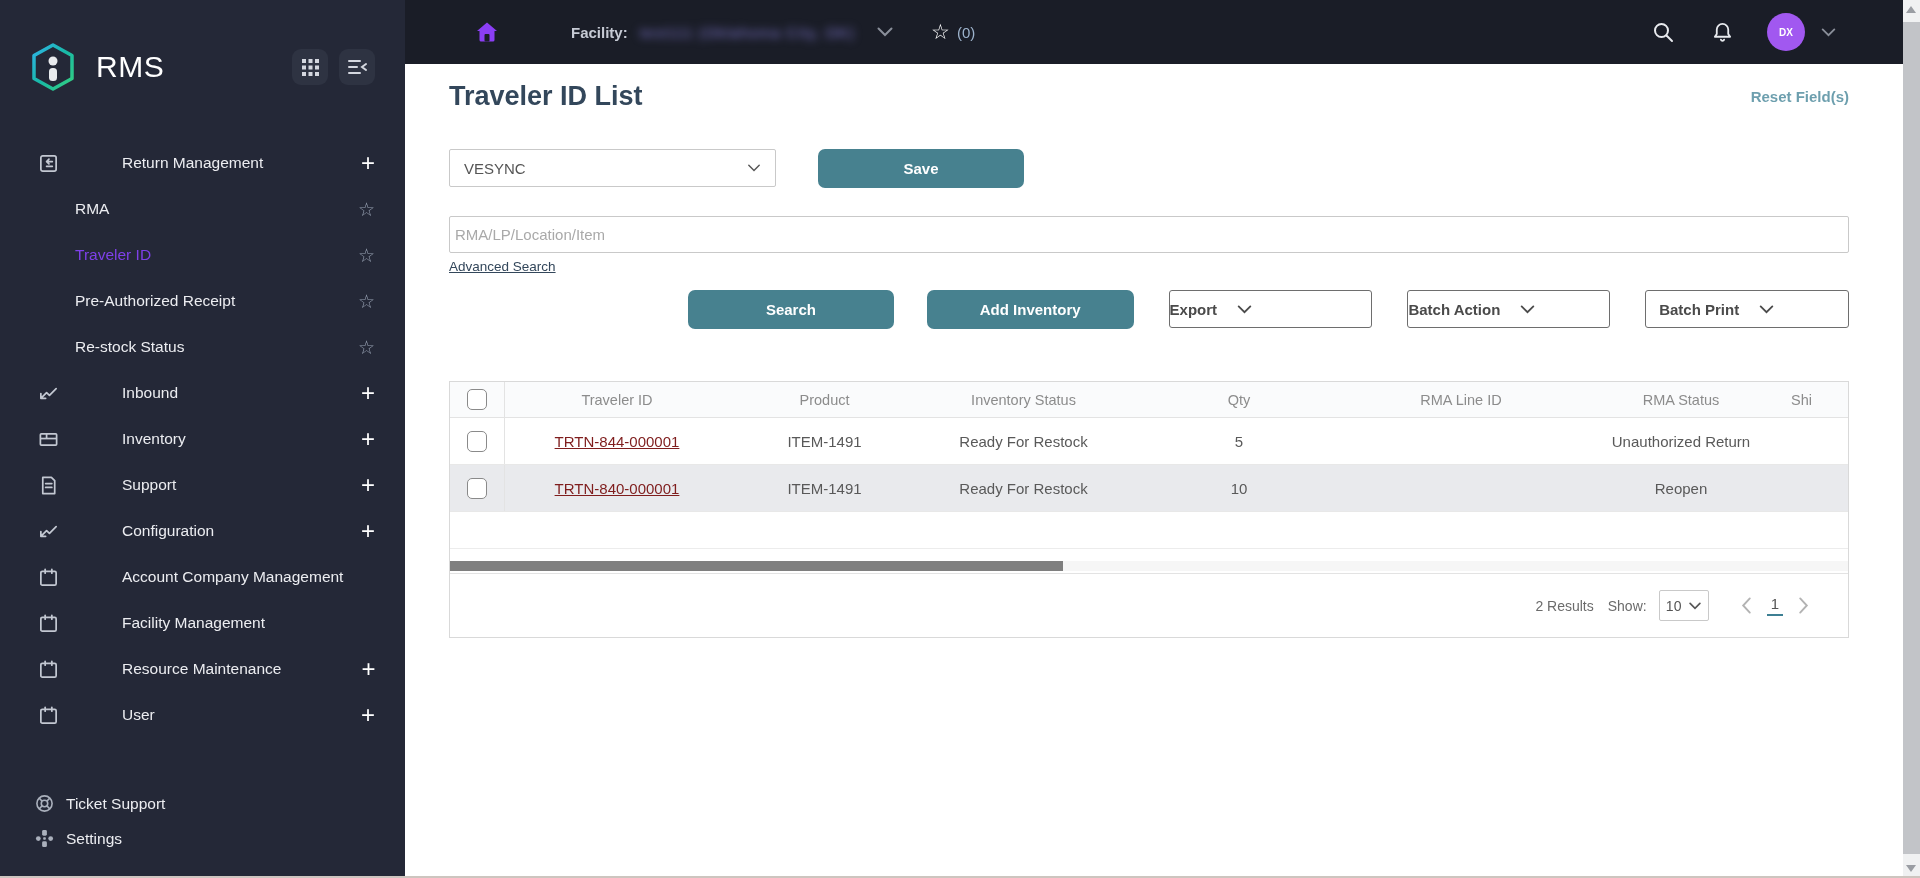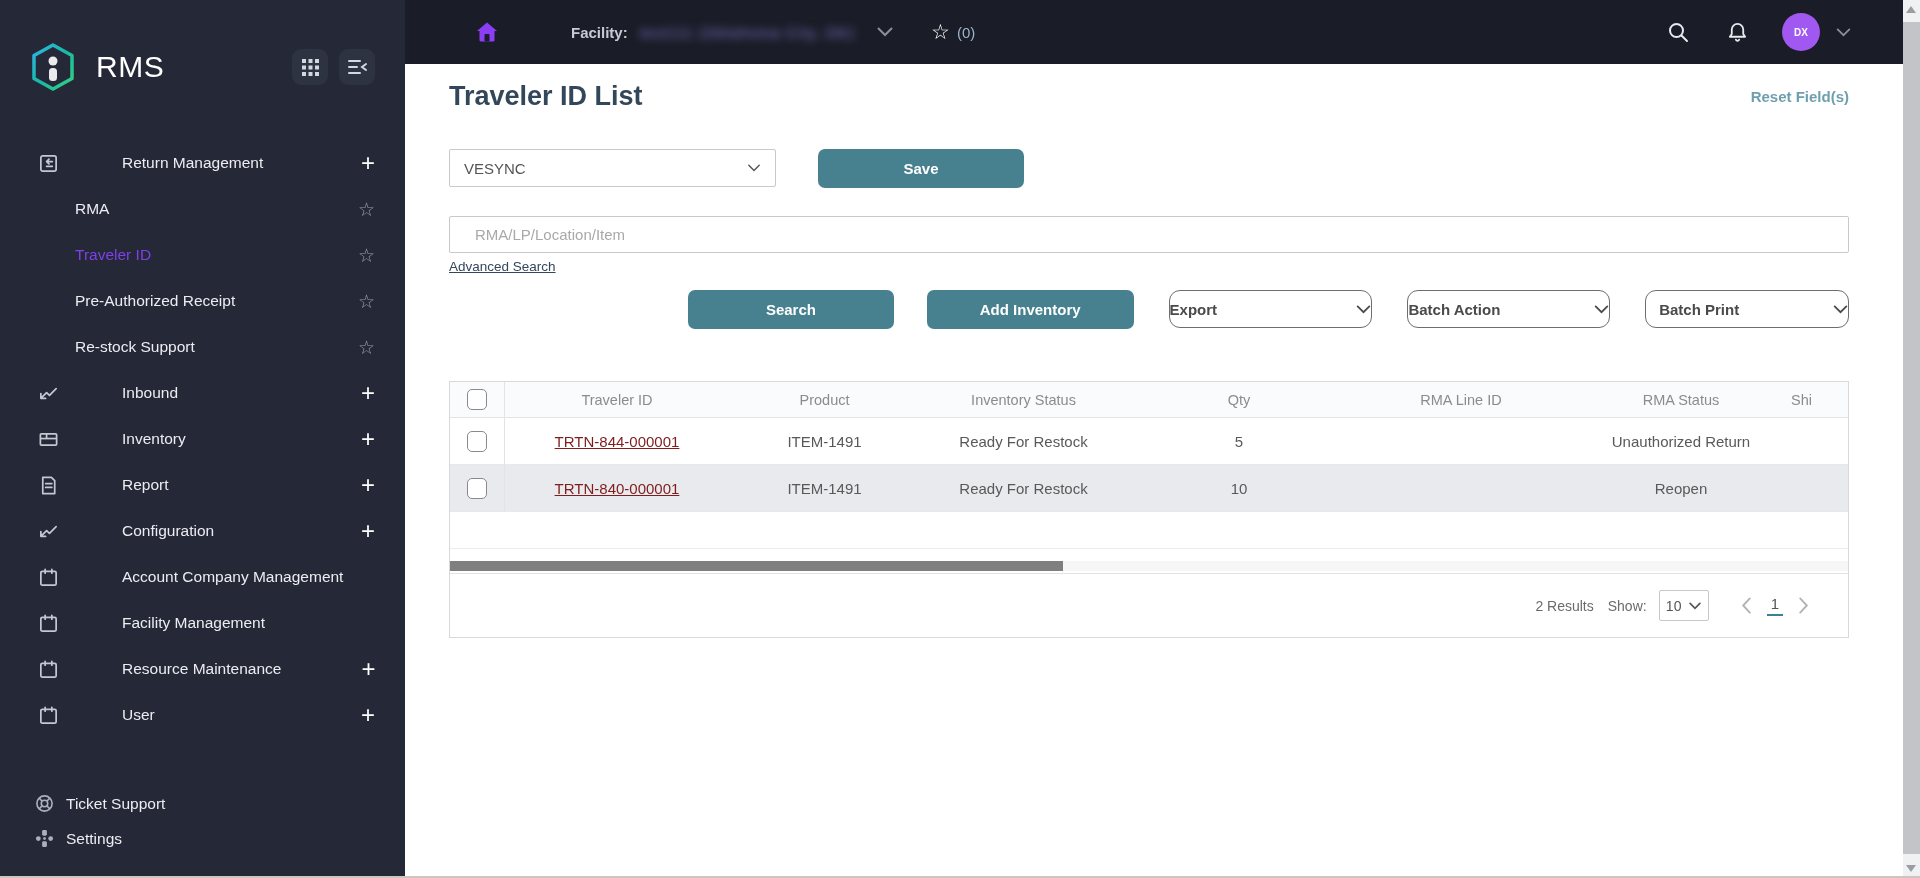--- a/index.html
+++ b/index.html
@@ -21,21 +21,21 @@
   .nav-item .grow { flex:1; }
   .nav-item.active { color:#7e40e8; }
   .plus { color:#fff; font-size:24px; font-weight:300; line-height:20px; }
   .star { color:#97a1b2; font-size:19px; line-height:19px; }
   .sb-footer { margin-top:auto; padding:0 0 20px 34px; }
   .foot-item { height:35px; display:flex; align-items:center; font-size:15.5px; color:#ecedf1; cursor:pointer; }
   .foot-item .ic { width:20px; height:20px; margin-right:12px; color:#aab0bc; display:flex; align-items:center; justify-content:center; }
 
   
   .main { flex:1; display:flex; flex-direction:column; width:1498px; }
-  .topbar { height:64px; background:#1a1d27; display:flex; align-items:center; padding:0 52px 0 70px; flex-shrink:0; }
+  .topbar { height:64px; background:#1a1d27; display:flex; align-items:center; padding:0 67px 0 70px; flex-shrink:0; }
   .home-ic { color:#8b3ef5; display:flex; cursor:pointer; }
   .facility { display:flex; align-items:center; margin-left:72px; }
   .facility-label { color:#c6cad4; font-size:15px; font-weight:700; }
   .facility-value { color:#7b74c8; font-size:15px; margin-left:12px; filter:blur(4px); letter-spacing:1px; cursor:pointer; max-width:250px; overflow:hidden; white-space:nowrap; }
   .fac-chevron { color:#8a8f9a; margin-left:22px; display:flex; cursor:pointer; }
   .fav { display:flex; align-items:center; margin-left:38px; }
   .fav-star { color:#fff; font-size:21px; cursor:pointer; }
   .fav-count { color:#9db3cc; font-size:15px; margin-left:7px; }
   .top-right { margin-left:auto; display:flex; align-items:center; }
   .tr-ic { color:#e8eaee; display:flex; cursor:pointer; margin-left:38px; }
@@ -48,28 +48,28 @@
   .reset-link { font-size:15px; font-weight:600; color:#6d9fae; cursor:pointer; }
 
   .form-row1 { display:flex; margin-top:37px;gap:10px; }
   .select-box { width:327px; height:38px; border:1px solid #c9c9c9; border-radius:2px; background:#fff; display:flex; align-items:center; padding:0 14px; font-size:15px; color:#555; cursor:pointer; }
   .select-box .grow { flex:1; }
   .select-box .chev { color:#555; display:flex; }
   .btn-teal { height:39px; background:#47818f; border:none; border-radius:7px; color:#fff; font-size:15px; font-weight:700; font-family:"Liberation Sans",sans-serif; cursor:pointer; }
   .save-btn { width:206px; margin-left:32px; }
 
   .search-row { margin-top:28px; }
-  .search-input { width:1400px; height:37px; border:1px solid #c9c9c9; border-radius:2px; padding:0 25px; font-size:15px; color:#444; font-family:"Liberation Sans",sans-serif; outline:none; }
+  .search-input { width:1400px; height:37px; border:1px solid #c9c9c9; border-radius:2px; padding:0 5px; font-size:15px; color:#444; font-family:"Liberation Sans",sans-serif; outline:none; }
   .search-input::placeholder { color:#a9a9a9; }
   .adv-link { display:inline-block; margin-top:6px; font-size:13.5px; color:#33475b; text-decoration:underline; cursor:pointer; }
 
   .actions { display:flex; margin-top:15px; }
   .search-btn { width:206px; margin-left:239px; }
   .addinv-btn { width:207px; margin-left:33px; }
-  .dd-btn { height:38px; background:#fff; border:1px solid #6e6e6e; border-radius:11px; color:#4a4a4a; font-size:15px; font-weight:600; display:flex; align-items:center; justify-content:space-between; cursor:pointer; }
+  .dd-btn { height:38px; background:#fff; border:1px solid #6e6e6e; border-radius:3px; color:#4a4a4a; font-size:15px; font-weight:600; display:flex; align-items:center; justify-content:flex-start; cursor:pointer; }
   .dd-btn .dd-lbl { margin-right:20px; }
   .export-btn { width:204px; margin-left:35px; }
   .batchact-btn { width:203px; margin-left:35px; }
   .batchprint-btn { width:204px; margin-left:35px;padding-left:13px; }
 
   
   .table-card { margin-top:52px; width:1400px; border:1px solid #d9d9d9; background:#fff; }
   .trow { display:flex; align-items:stretch; }
   .thead { height:36px; background:#fafbfc; border-bottom:1px solid #e3e3e3; color:#8c8c8c; font-size:14.5px; }
   .tbody-row { height:47px; font-size:15px; color:#595959; border-bottom:1px solid #e8e8e8; background:#fff; }
@@ -173,21 +173,21 @@
         <span class="lbl">Traveler ID</span>
         <span class="grow"></span>
         <span class="star">☆</span>
       </div>
       <div class="nav-item sub">
         <span class="lbl">Pre-Authorized Receipt</span>
         <span class="grow"></span>
         <span class="star">☆</span>
       </div>
       <div class="nav-item sub">
-        <span class="lbl">Re-stock Support</span>
+        <span class="lbl">Re-stock Status</span>
         <span class="grow"></span>
         <span class="star">☆</span>
       </div>
 
       <div class="nav-item">
         <span class="ic">
           <svg width="21" height="21" viewBox="0 0 22 22" stroke="currentColor" stroke-width="1.8" fill="none" stroke-linecap="round" stroke-linejoin="round">
             <path d="M19 6 L12 13 L9 10 L3 16 M3 16 v-5 M3 16 h5"></path>
           </svg>
         </span>
@@ -210,21 +210,21 @@
       </div>
 
       <div class="nav-item">
         <span class="ic">
           <svg width="21" height="21" viewBox="0 0 22 22" stroke="currentColor" stroke-width="1.8" fill="none" stroke-linejoin="round" stroke-linecap="round">
             <path d="M5 2.5 h9 l3.5 3.5 v13.5 h-12.5 z"></path>
               <line x1="8" y1="9" x2="14.5" y2="9"></line>
               <line x1="8" y1="13" x2="14.5" y2="13"></line>
           </svg>
         </span>
-        <span class="lbl">Report</span>
+        <span class="lbl">Support</span>
         <span class="grow"></span>
         <span class="plus">+</span>
       </div>
 
       <div class="nav-item">
         <span class="ic">
           <svg width="21" height="21" viewBox="0 0 22 22" stroke="currentColor" stroke-width="1.8" fill="none" stroke-linecap="round" stroke-linejoin="round">
             <path d="M19 6 L12 13 L9 10 L3 16 M3 16 v-5 M3 16 h5"></path>
           </svg>
         </span>

